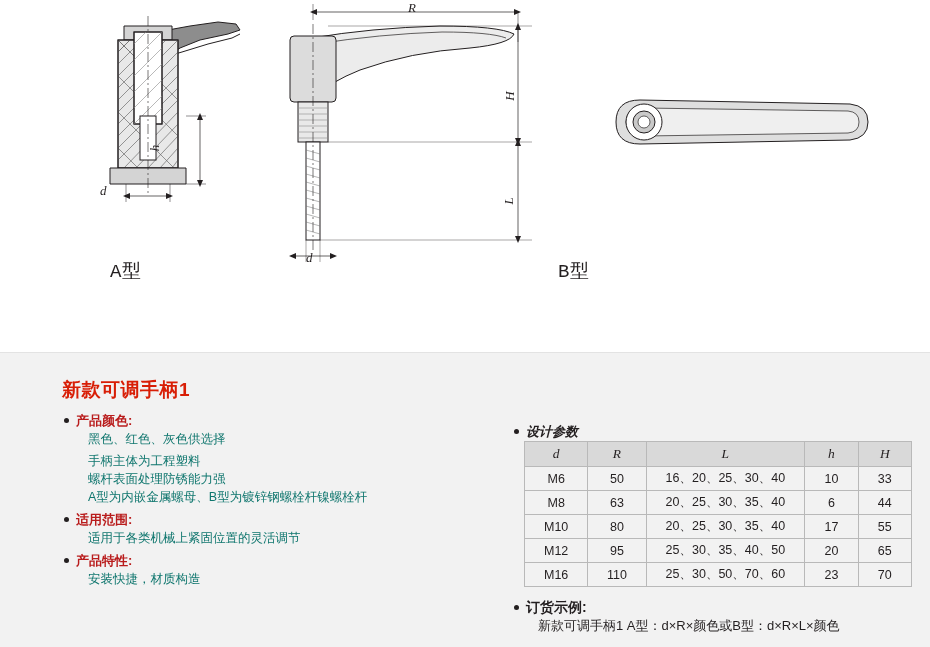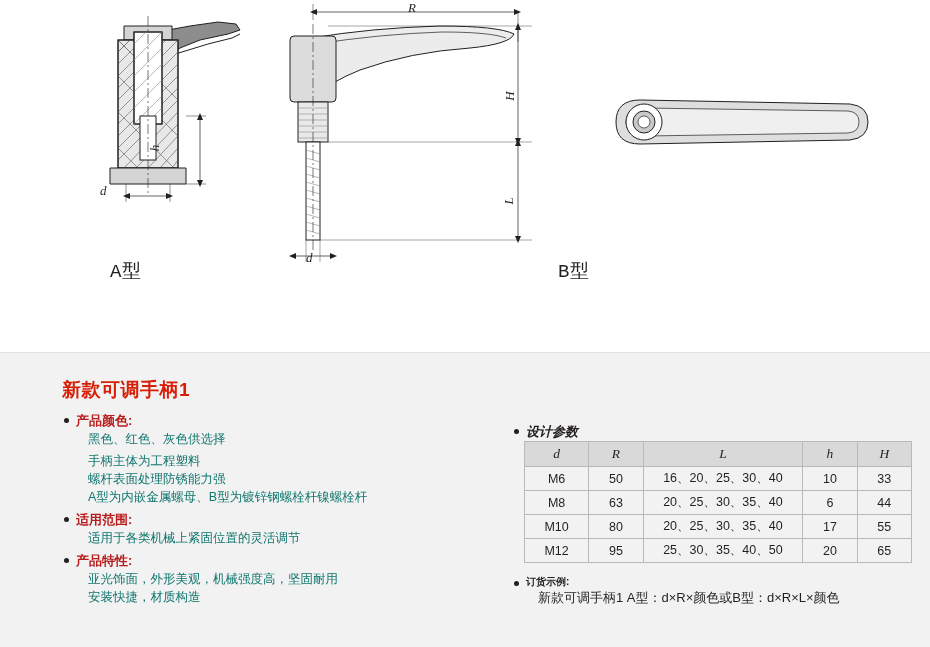--- a/index.html
+++ b/index.html
@@ -146,21 +146,21 @@
   table.spec td.col-d { width: 54px; }
   table.spec td.col-r { width: 46px; }
   table.spec td.col-l { width: 150px; text-align: center; }
   table.spec td.col-h { width: 46px; }
   table.spec td.col-H { width: 46px; }
 
   .order-block {
     margin-top: 12px;
   }
   .order-head {
-    font-size: 10px;
+    font-size: 14px;
     font-weight: bold;
     position: relative;
     padding-left: 14px;
   }
   .order-head::before {
     content: "";
     position: absolute;
     left: 2px;
     top: 6px;
     width: 5px;
@@ -346,21 +346,20 @@
       <div class="bullet-body">A型为内嵌金属螺母、B型为镀锌钢螺栓杆镍螺栓杆</div>
     </div>
 
     <div class="bullet-block">
       <div class="bullet-head">适用范围:</div>
       <div class="bullet-body">适用于各类机械上紧固位置的灵活调节</div>
     </div>
 
     <div class="bullet-block">
       <div class="bullet-head">产品特性:</div>
-      <div class="bullet-body">亚光饰面，外形美观，机械强度高，坚固耐用</div>
       <div class="bullet-body">安装快捷，材质构造</div>
     </div>
   </div>
 
   <div class="right-col">
     <div class="spec-head">设计参数</div>
 
     <table class="spec">
       <thead>
         <tr>
@@ -392,20 +391,27 @@
           <td class="col-l">20、25、30、35、40</td>
           <td class="col-h">17</td>
           <td class="col-H">55</td>
         </tr>
         <tr>
           <td class="col-d">M12</td>
           <td class="col-r">95</td>
           <td class="col-l">25、30、35、40、50</td>
           <td class="col-h">20</td>
           <td class="col-H">65</td>
+        </tr>
+        <tr>
+          <td class="col-d">M16</td>
+          <td class="col-r">110</td>
+          <td class="col-l">25、30、50、70、60</td>
+          <td class="col-h">23</td>
+          <td class="col-H">70</td>
         </tr>
       </tbody>
     </table>
 
     <div class="order-block">
       <div class="order-head">订货示例:</div>
       <div class="order-body">新款可调手柄1 A型：d×R×颜色或B型：d×R×L×颜色</div>
     </div>
   </div>
 </div>

